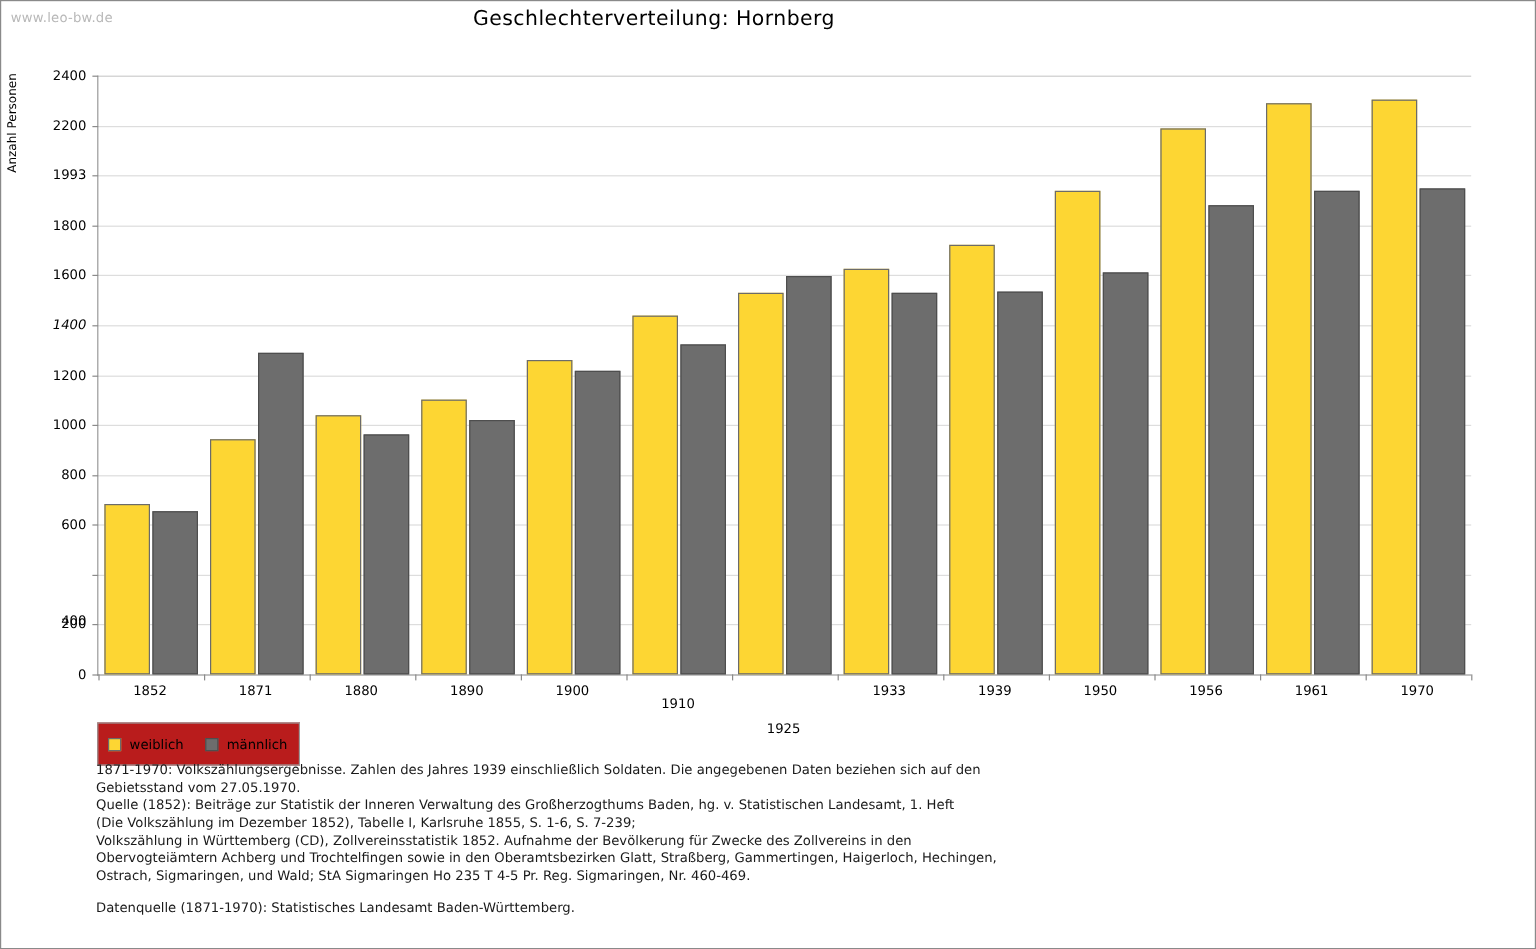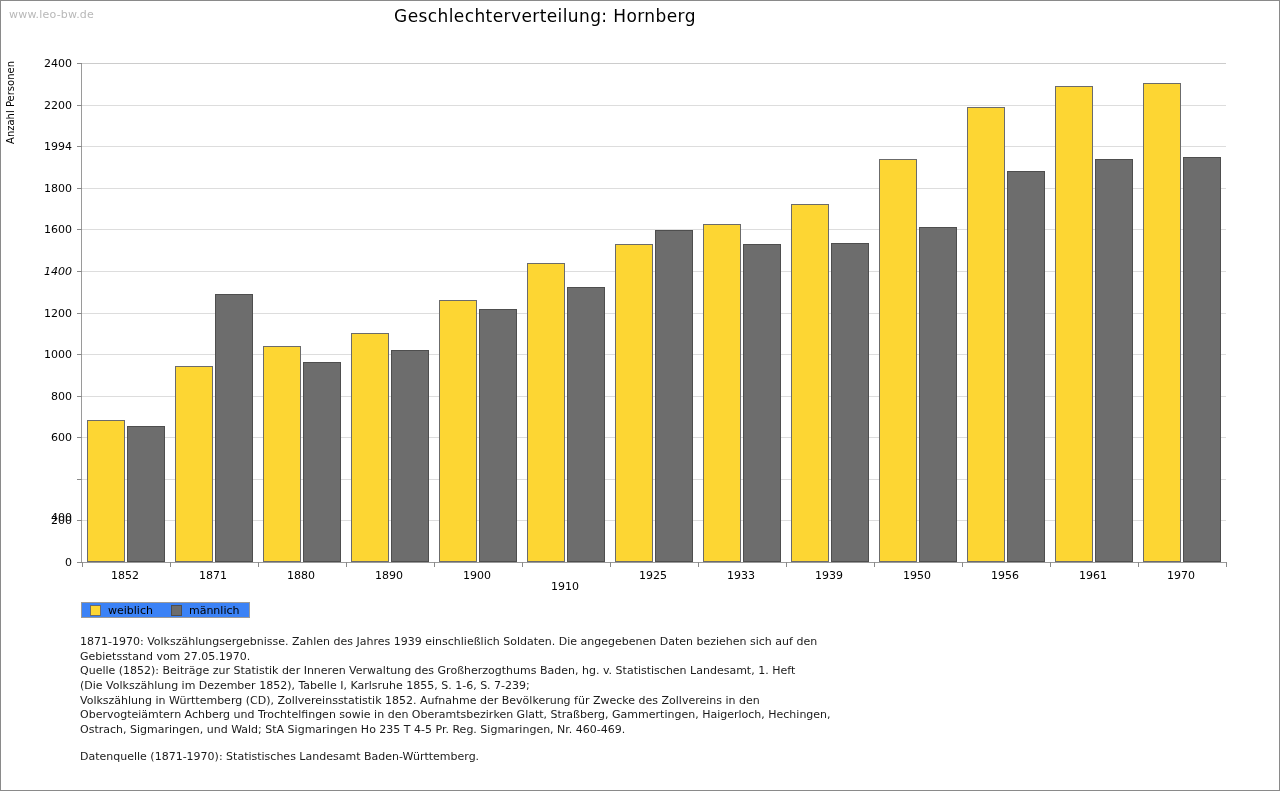--- a/index.html
+++ b/index.html
@@ -109,27 +109,27 @@
     font-size: 11px;
     color: #000000;
     text-align: left;
     transform: translateX(-50%);
   }
   #legend {
     position: absolute;
     left: 80px;
     top: 601px;
     border: 1px solid #9a9a9a;
-    background: #3b82f6;
+    background: #b91c1c;
     padding: 4px 10px 4px 8px;
     display: flex;
     align-items: center;
     gap: 18px;
     box-sizing: border-box;
-    height: 16px;
+    height: 36px;
   }
   .legend-item {
     display: flex;
     align-items: center;
     gap: 7px;
     font-size: 11px;
     color: #000;
   }
   .swatch {
     width: 11px;
@@ -255,29 +255,29 @@
 <div class="ylab" style="left: 1px; top: 561px;">0</div>
     <div class="ylab" style="left: 1px; top: 519.417px;">200</div>
     <div class="ylab" style="left: 1px; top: 500px; margin-top: 16px;">400</div>
     <div class="ylab" style="left: 1px; top: 436.25px;">600</div>
     <div class="ylab" style="left: 1px; top: 394.667px;">800</div>
     <div class="ylab" style="left: 1px; top: 353.083px;">1000</div>
     <div class="ylab" style="left: 1px; top: 311.5px;">1200</div>
     <div class="ylab" style="left: 1px; top: 269.917px; font-style: italic;">1400</div>
     <div class="ylab" style="left: 1px; top: 228.333px;">1600</div>
     <div class="ylab" style="left: 1px; top: 186.75px;">1800</div>
-    <div class="ylab" style="left: 1px; top: 145.167px;">1994</div>
+    <div class="ylab" style="left: 1px; top: 145.167px;">1993</div>
     <div class="ylab" style="left: 1px; top: 103.583px;">2200</div>
     <div class="ylab" style="left: 1px; top: 62px;">2400</div>
     <div class="xlab" style="left: 124px;">1852</div>
     <div class="xlab" style="left: 212px;">1871</div>
     <div class="xlab" style="left: 300px;">1880</div>
     <div class="xlab" style="left: 388px;">1890</div>
     <div class="xlab" style="left: 476px;">1900</div>
     <div class="xlab" style="left: 564px; margin-top: 11px;">1910</div>
-    <div class="xlab" style="left: 652px;">1925</div>
+    <div class="xlab" style="left: 652px; margin-top: 32px;">1925</div>
     <div class="xlab" style="left: 740px;">1933</div>
     <div class="xlab" style="left: 828px;">1939</div>
     <div class="xlab" style="left: 916px;">1950</div>
     <div class="xlab" style="left: 1004px;">1956</div>
     <div class="xlab" style="left: 1092px;">1961</div>
     <div class="xlab" style="left: 1180px;">1970</div>
   </div>
 
 </body></html>

